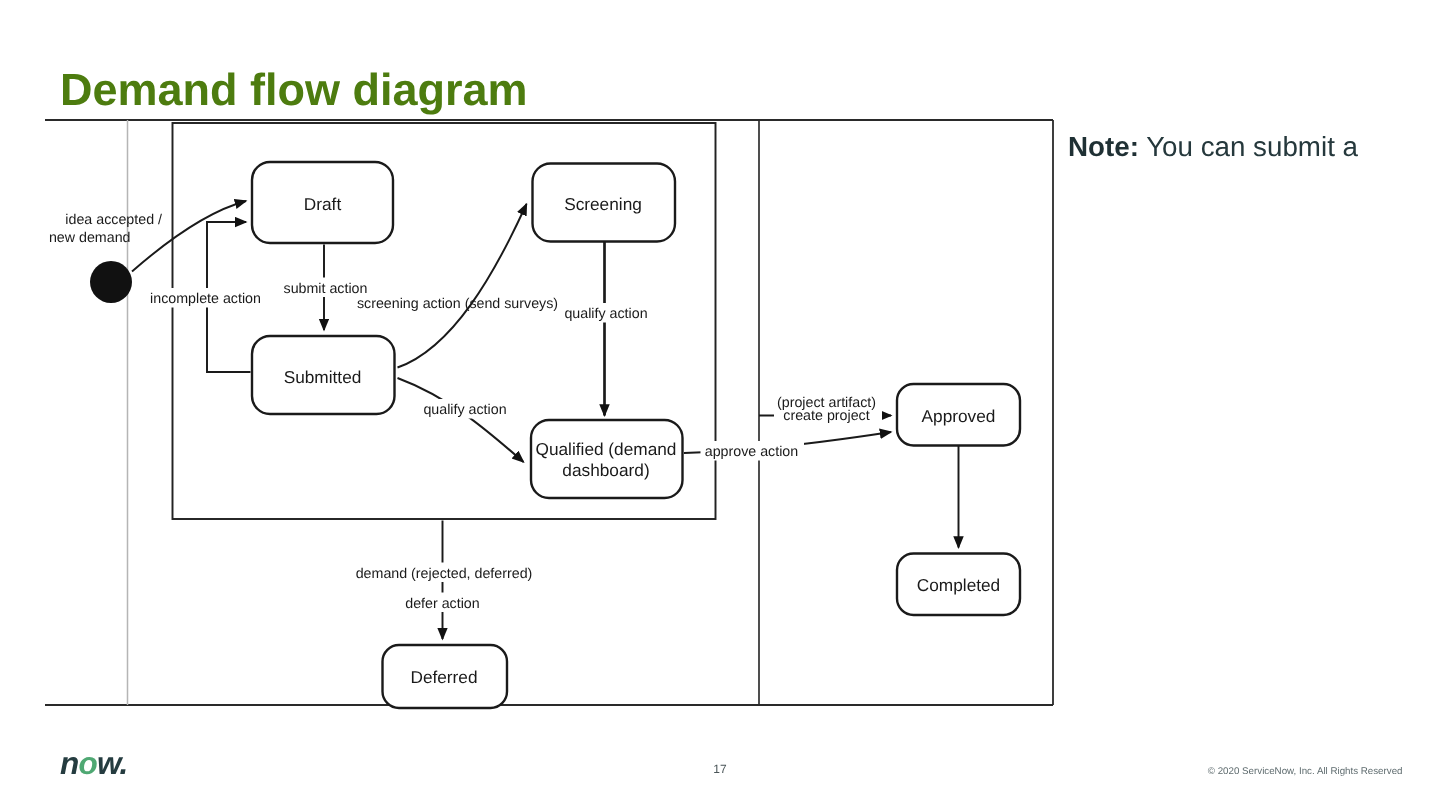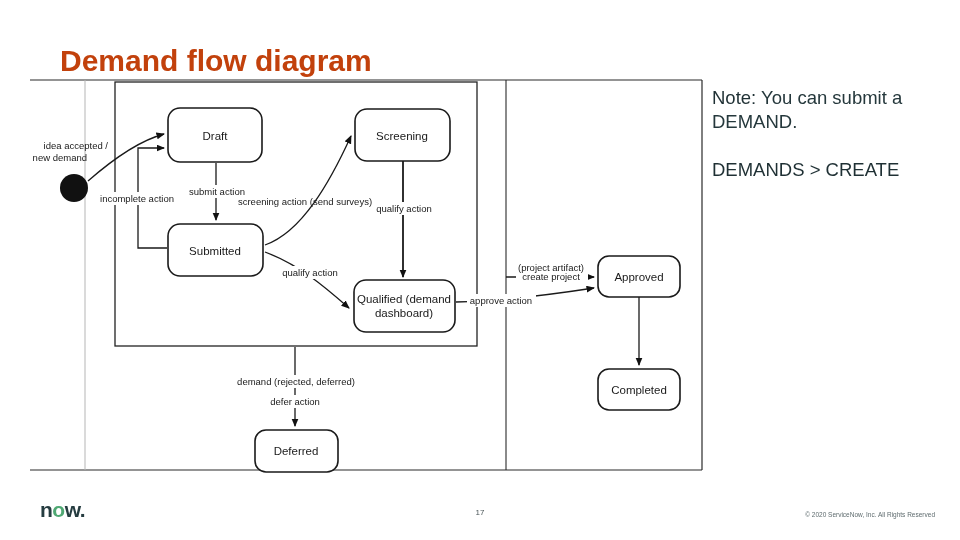--- a/index.html
+++ b/index.html
@@ -2,33 +2,33 @@
 <html><head>
 <meta charset="utf-8">
 <style>
   html,body{margin:0;padding:0;background:#e9e9e9;}
   .slide{
     position:relative;width:960px;height:540px;background:#ffffff;
     font-family:"Liberation Sans",sans-serif;overflow:hidden;
   }
   .title{
     position:absolute;left:40px;top:44px;font-size:30px;font-weight:bold;
-    color:#c2410c;letter-spacing:0;margin-left:20px;
+    color:#4d7c0f;letter-spacing:0;
   }
   .diagram-svg{position:absolute;left:0;top:0;width:960px;height:540px;}
   .note{
     position:absolute;left:712px;top:86px;width:230px;
     font-size:18.5px;line-height:24px;color:#25383c;
   }
   .nline{white-space:nowrap;}
   .nspacer{height:24px;}
-  .note b{font-weight:normal;color:#1f3034;}
+  .note b{font-weight:bold;color:#1f3034;}
   .footer-logo{
     position:absolute;left:40px;top:498px;font-size:21px;font-weight:bold;
-    color:#253c40;letter-spacing:-0.5px;
+    color:#253c40;letter-spacing:-0.5px;font-style:italic;
   }
   .footer-logo .o{color:#4fa873;}
   .page-num{
     position:absolute;left:440px;top:508px;width:80px;text-align:center;
     font-size:8px;color:#4a5558;
   }
   .copyright{
     position:absolute;left:785px;top:511px;width:150px;text-align:right;
     font-size:6.5px;color:#5e6b6e;
   }
@@ -118,23 +118,21 @@
     <text class="tr-label" x="310" y="276" text-anchor="middle">qualify action</text>
     <text class="tr-label" x="501" y="304" text-anchor="middle">approve action</text>
     <text class="tr-label" x="551" y="271" text-anchor="middle">(project artifact)</text>
     <text class="tr-label" x="551" y="280" text-anchor="middle">create project</text>
     <text class="tr-label" x="296" y="385" text-anchor="middle">demand (rejected, deferred)</text>
     <text class="tr-label" x="295" y="405" text-anchor="middle">defer action</text>
   </svg>
 
   <div class="note">
     <div class="nline"><b>Note:</b><span> You can submit a</span></div>
-    <div class="nline">DEMAND.</div>
     <div class="nspacer"></div>
-    <div class="nline"><b>DEMANDS &gt; CREATE</b></div>
   </div>
 
   <div class="footer-logo"><span>n</span><span class="o">o</span><span>w.</span></div>
 
   <div class="page-num">17</div>
 
   <div class="copyright">© 2020 ServiceNow, Inc. All Rights Reserved</div>
 
 </div>
 

